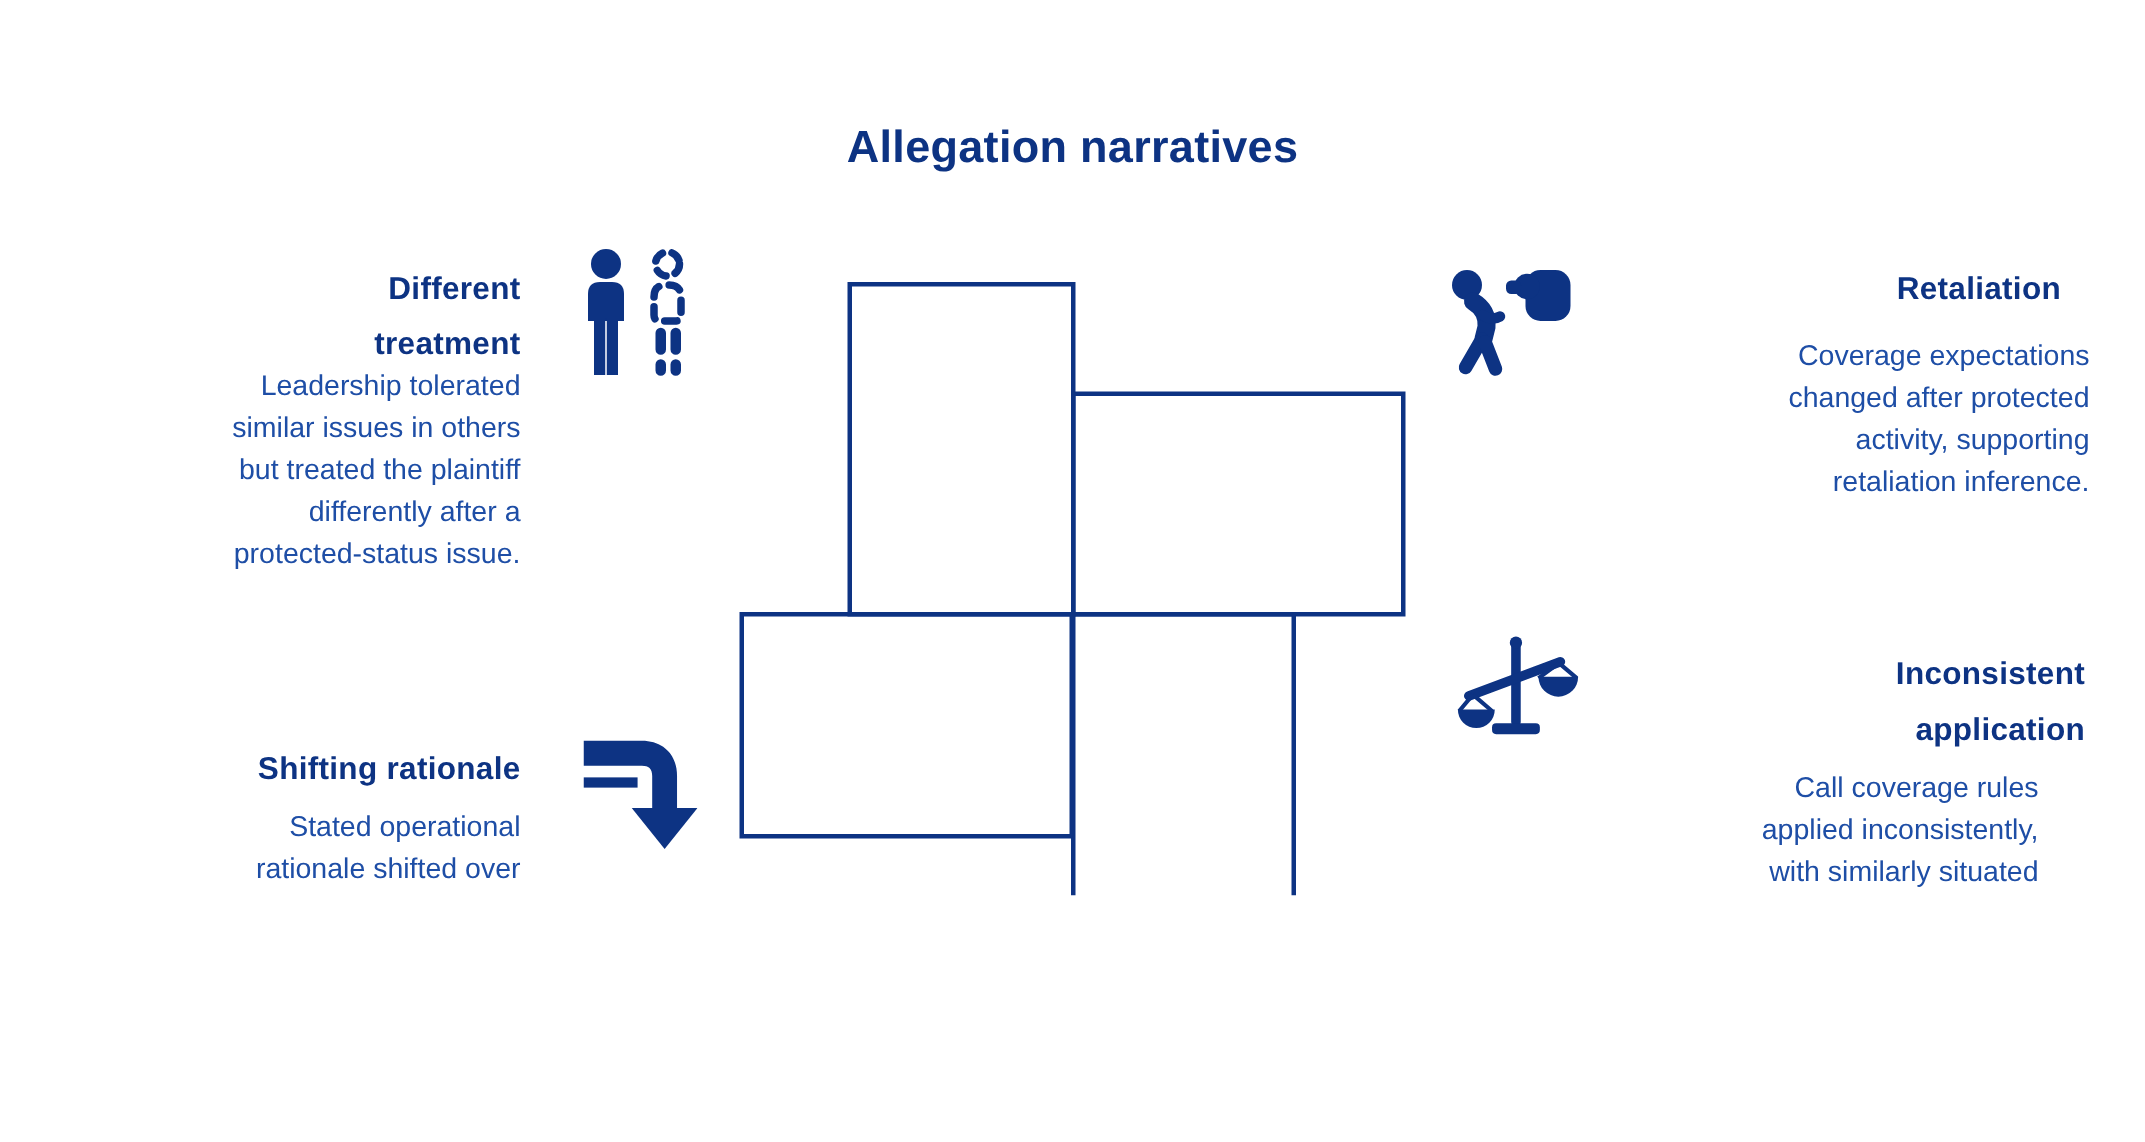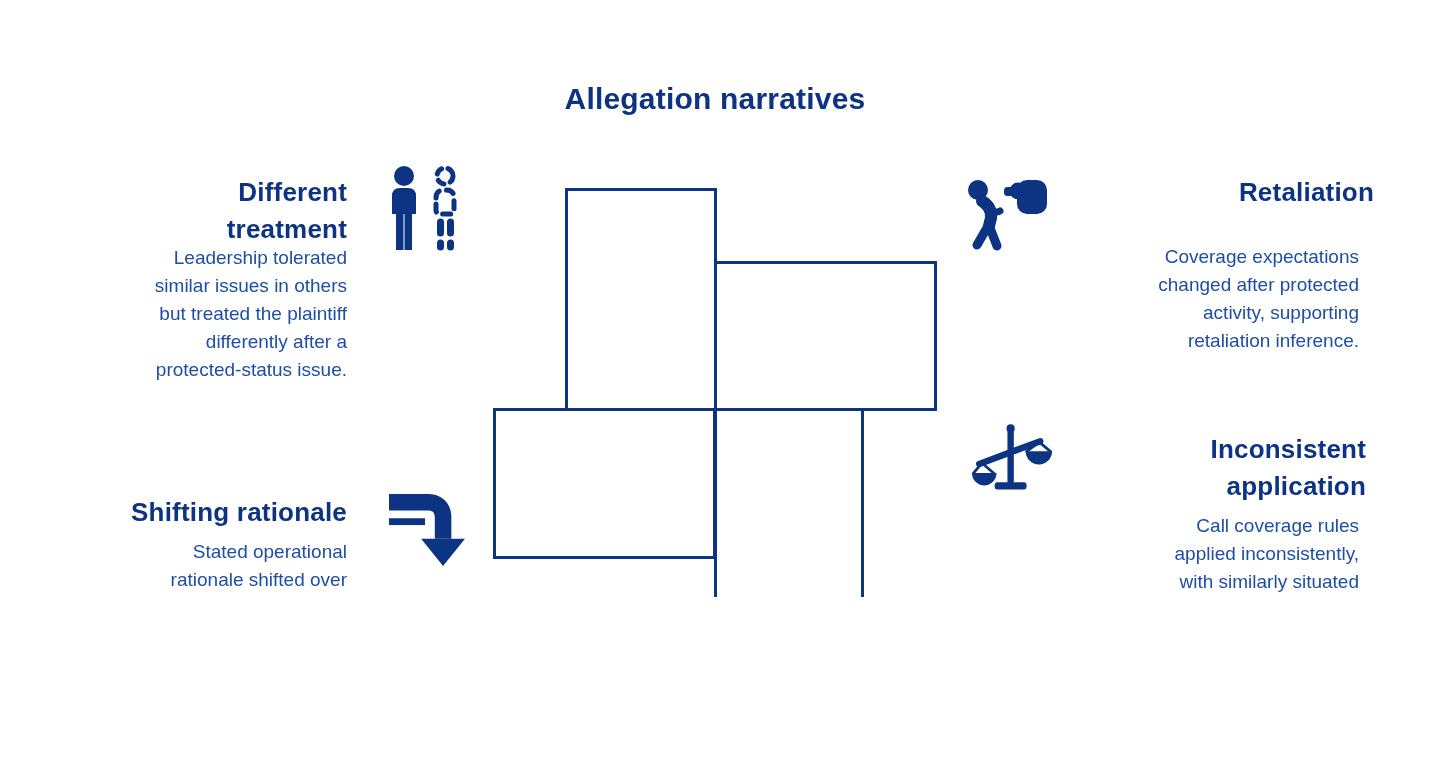--- a/index.html
+++ b/index.html
@@ -33,21 +33,21 @@
     border: 3px solid var(--primary);
     background: transparent;
   }
   .rect-top    { left: 565px; top: 188px; width: 152px; height: 223px; }
   .rect-right  { left: 714px; top: 261px; width: 223px; height: 150px; }
   .rect-left   { left: 493px; top: 408px; width: 223px; height: 151px; }
   .rect-bottom { left: 714px; top: 408px; width: 150px; height: 224px; }
 
   .heading {
     position: absolute;
-    font-size: 26px;
+    font-size: 21px;
     line-height: 37px;
     font-weight: 600;
     color: var(--primary);
     white-space: pre-line;
     letter-spacing: 0.2px;
   }
   .body-text {
     position: absolute;
     font-size: 19px;
     line-height: 28px;
@@ -56,22 +56,22 @@
     white-space: pre-line;
   }
   .align-right { text-align: right; }
   .align-left  { text-align: right; }
 
   .h-tl { left: 100px; top: 174px; width: 247px; }
   .b-tl { left:  95px; top: 244px; width: 252px; }
   .h-bl { left:  80px; top: 494px; width: 267px; }
   .b-bl { left:  95px; top: 538px; width: 252px; }
   .h-tr { left: 1084px; top: 174px; width: 290px; }
-  .b-tr { left: 1084px; top: 224px; width: 275px; margin-top: 19px; }
-  .h-br { left: 1076px; top: 431px; width: 290px; }
+  .b-tr { left: 1118px; top: 224px; width: 275px; }
+  .h-br { left: 1100px; top: 431px; width: 290px; }
   .b-br { left: 1084px; top: 512px; width: 275px; }
 
   .icon {
     position: absolute;
     color: var(--primary);
     display: block;
     line-height: 0;
   }
   .i-tl { left: 388px; top: 166px; }
   .i-bl { left: 389px; top: 488px; }

